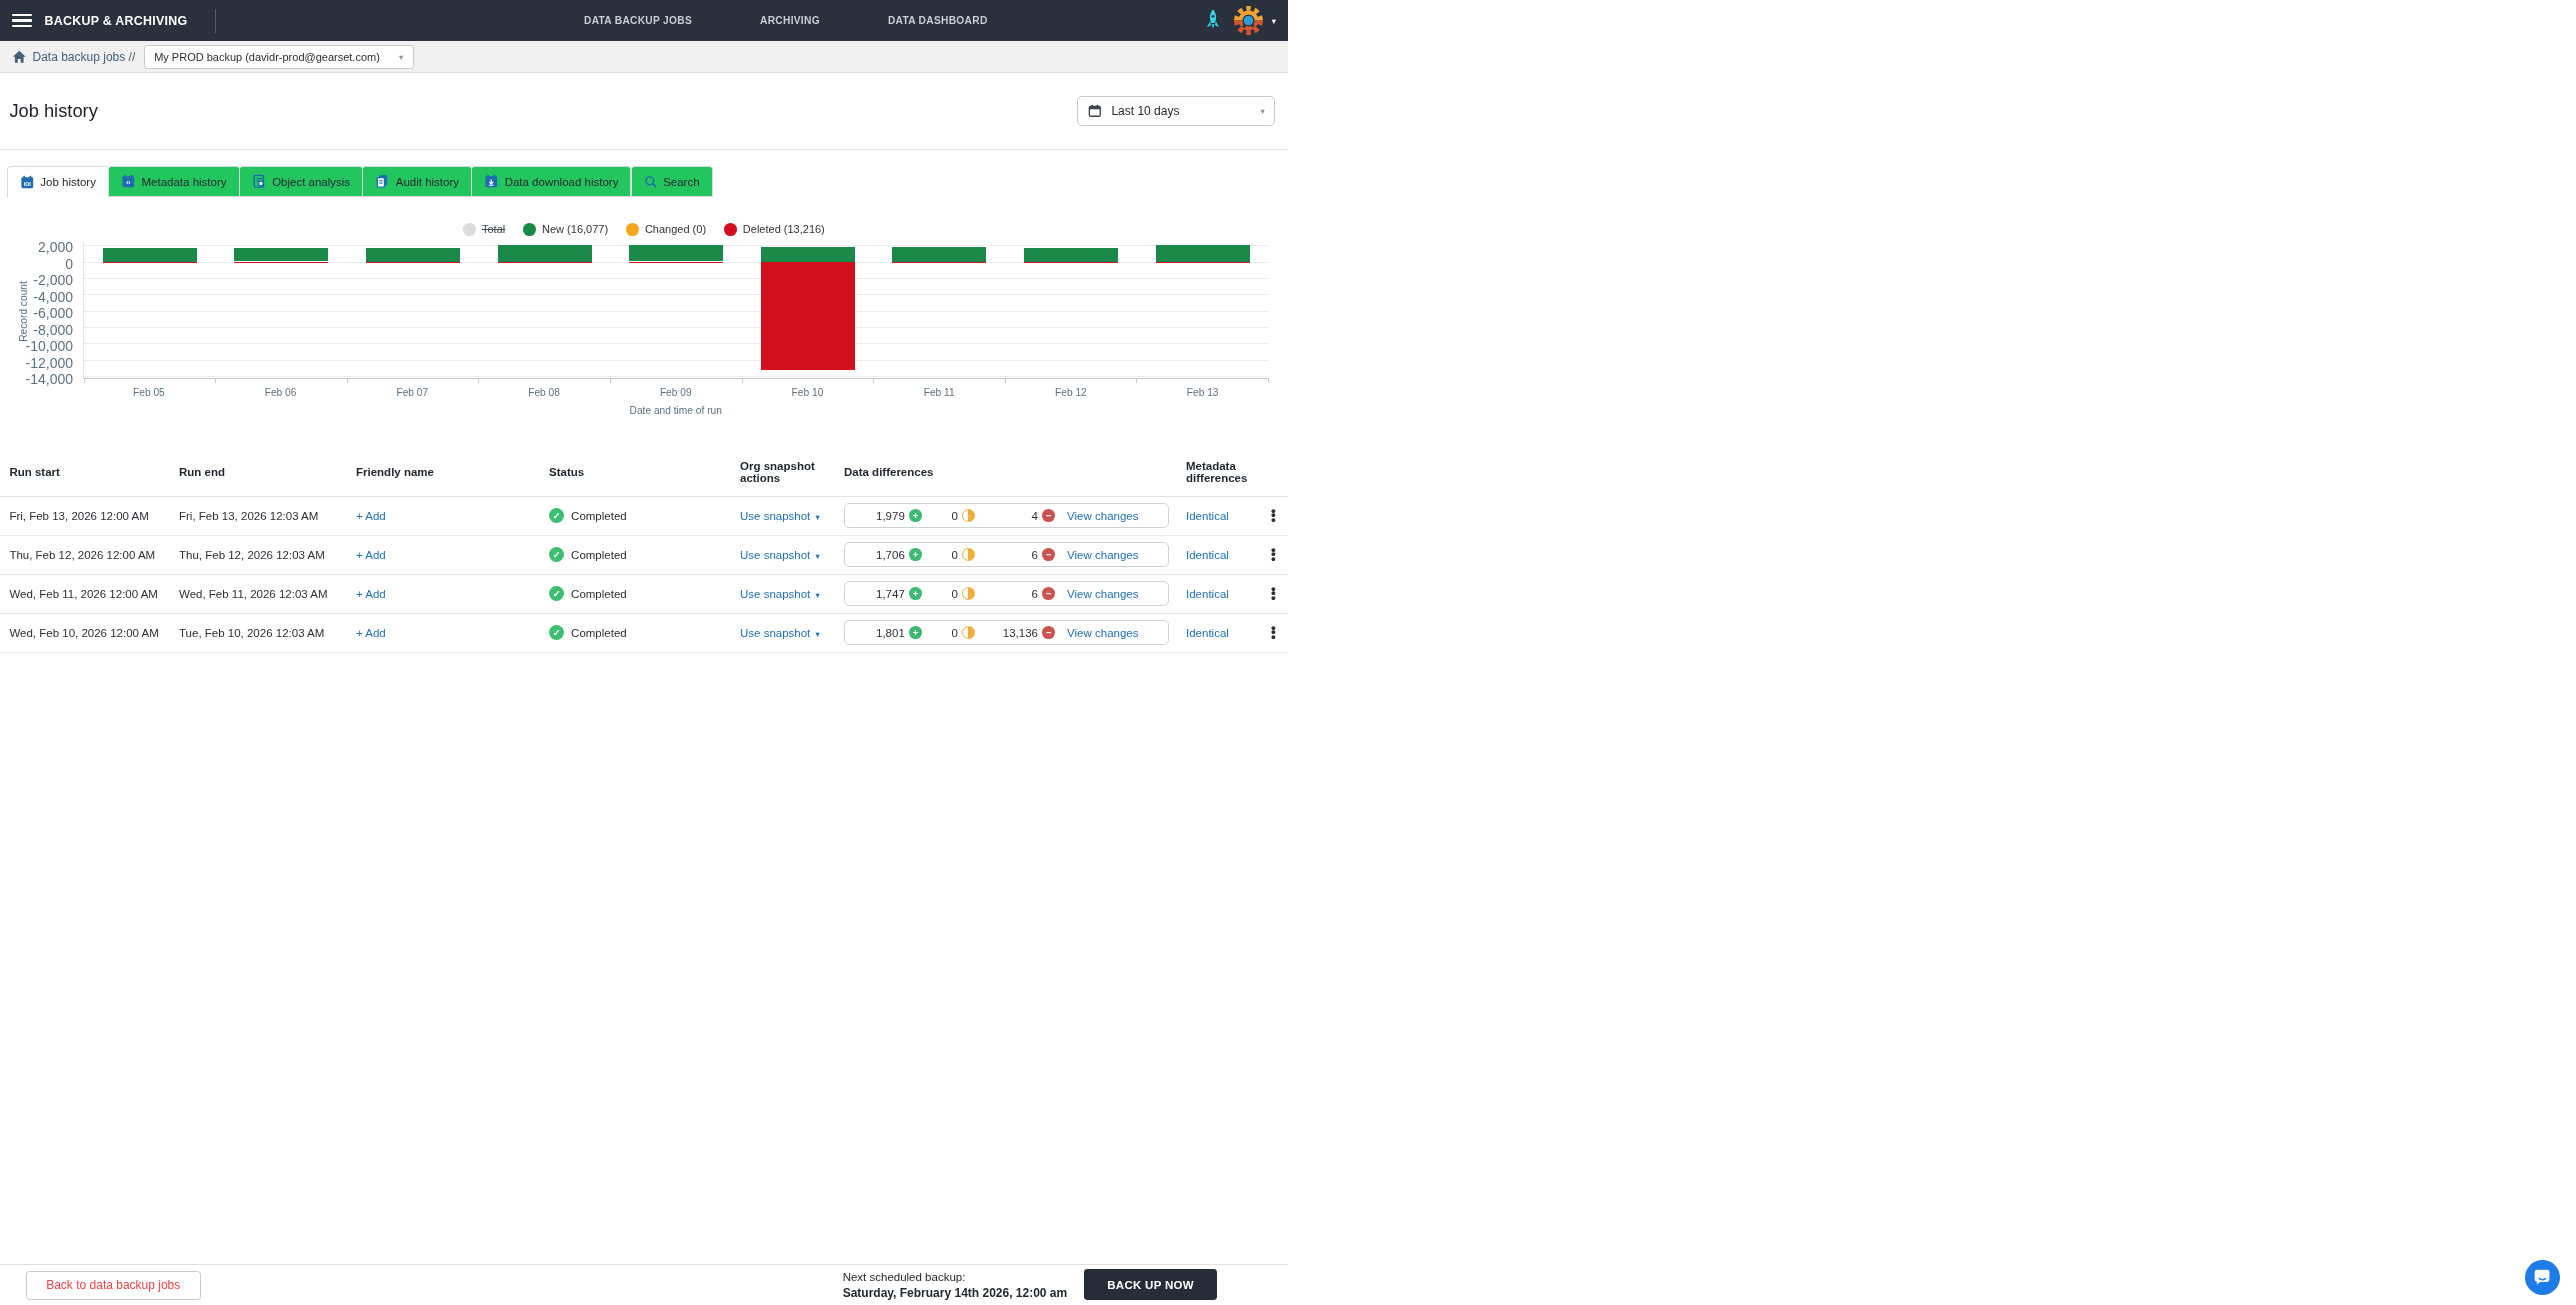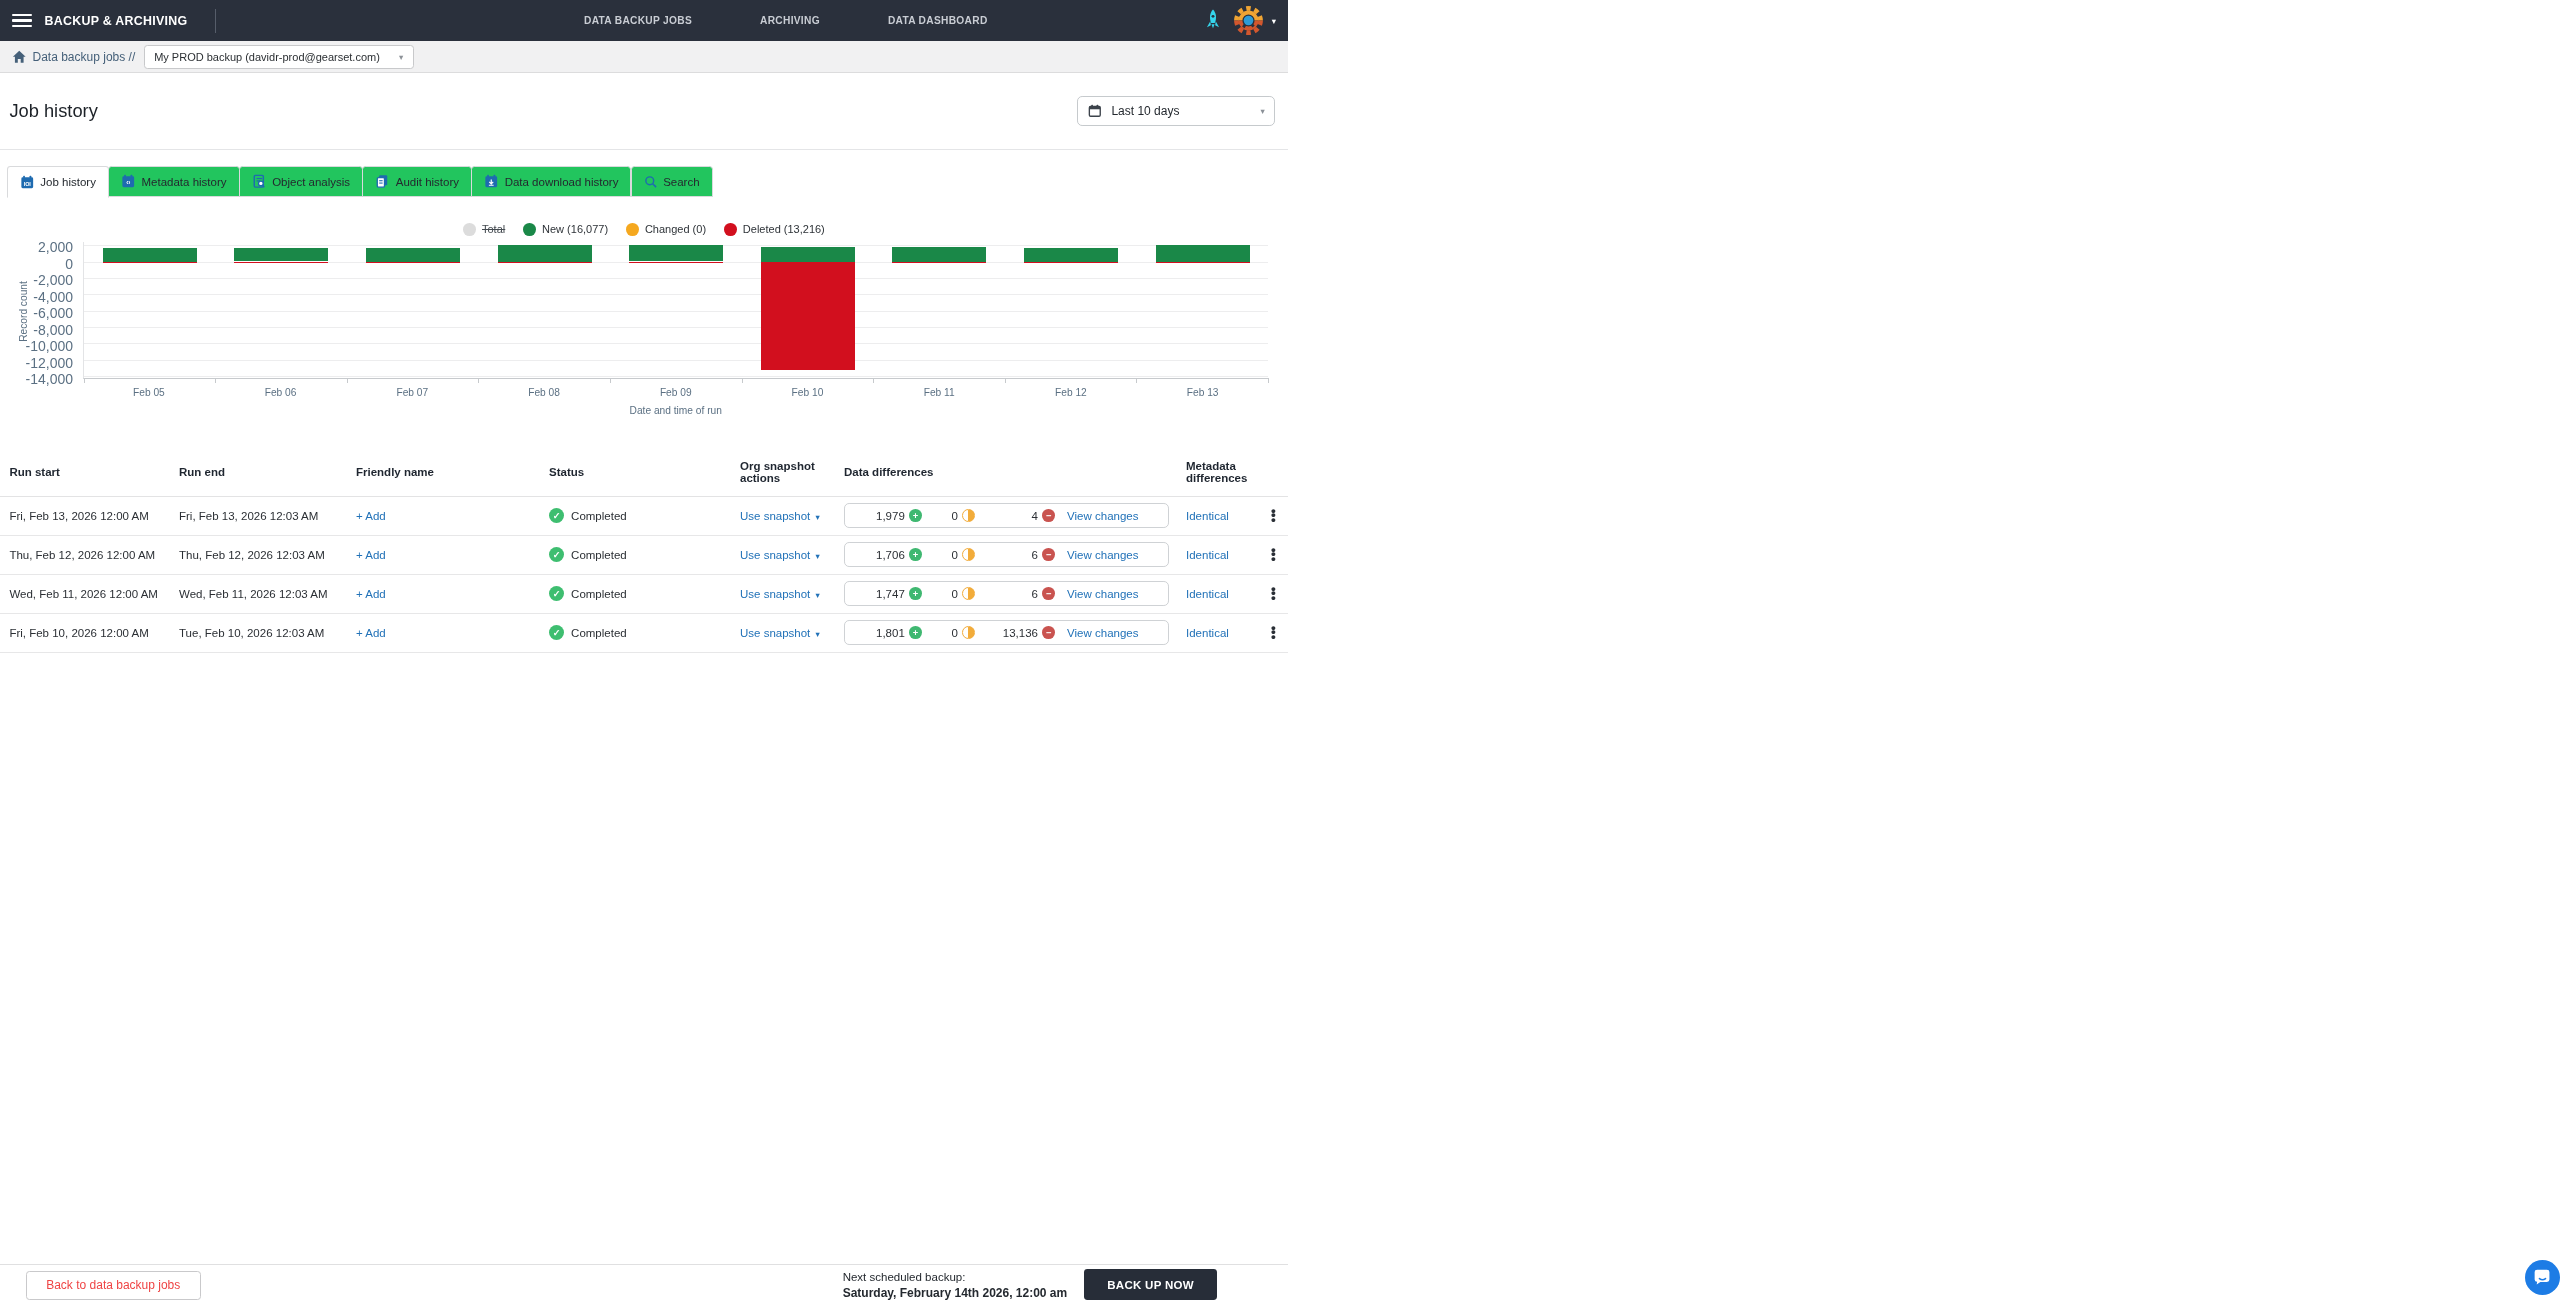--- a/index.html
+++ b/index.html
@@ -401,21 +401,21 @@
     </div>
     <div><span class="link">Identical</span></div>
     <div class="kebab">
           <span>•</span>
           <span>•</span>
           <span>•</span>
         </div>
   </div>
 
   <div class="trow tbody-row">
-    <div>Fri, Feb 10, 2026 12:00 AM</div>
+    <div>Wed, Feb 10, 2026 12:00 AM</div>
     <div>Tue, Feb 10, 2026 12:03 AM</div>
     <div><span class="link add-link">+ Add</span></div>
     <div class="status-cell">
       <span class="check-badge">✓</span>
       <span>Completed</span>
     </div>
     <div class="snap-cell"><span class="link"><span>Use snapshot</span><span class="snap-caret">▾</span></span></div>
     <div>
       <div class="diff-box">
         <span class="diff-num n-added">1,801</span>

